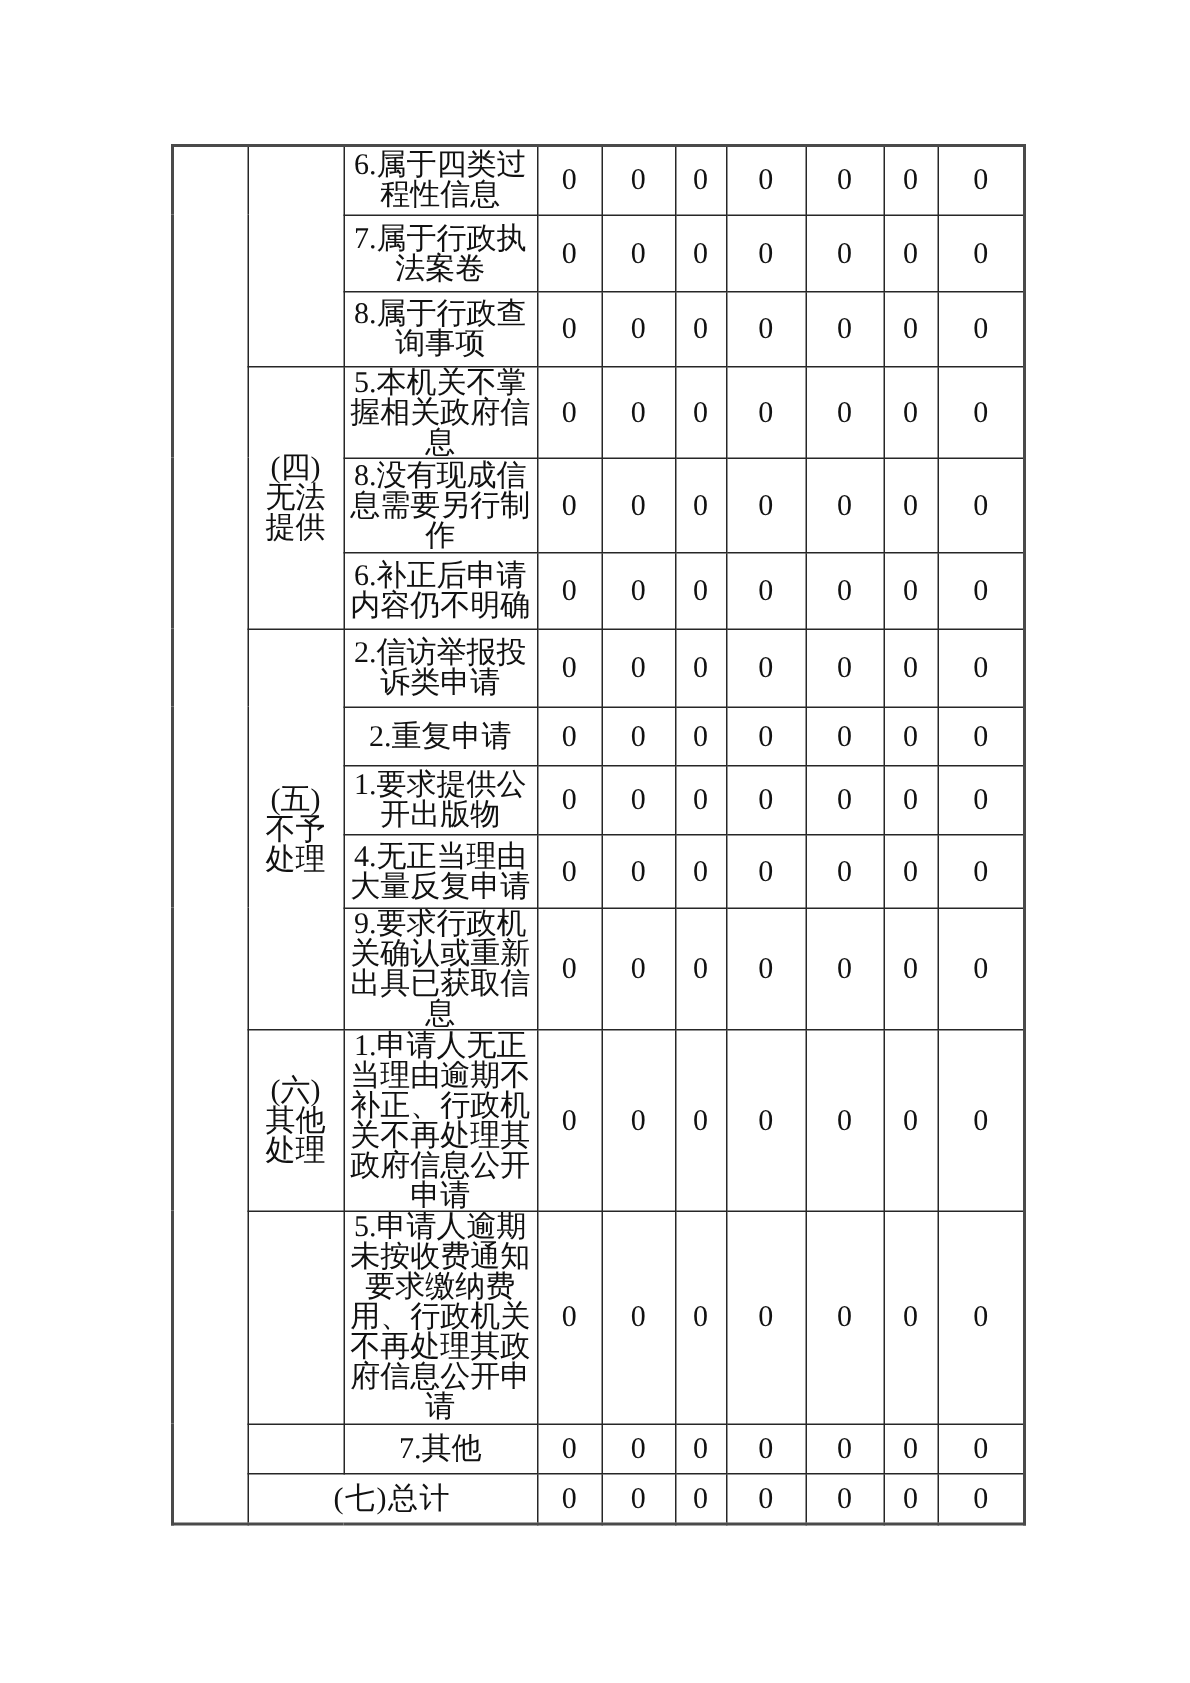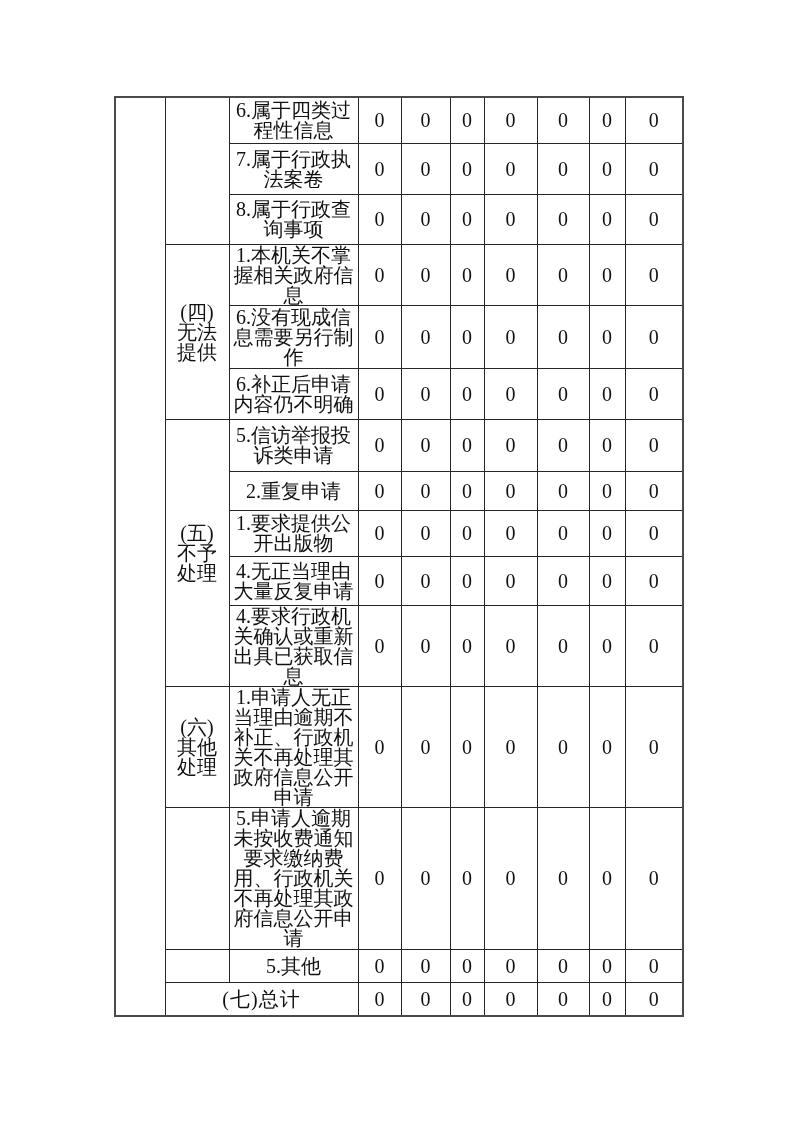--- a/index.html
+++ b/index.html
@@ -76,33 +76,33 @@
           <td class="v">0</td>
           <td class="v">0</td>
           <td class="v">0</td>
           <td class="v">0</td>
           <td class="v">0</td>
         </tr>
       <tr style="height:59px">
         <td class="cB" rowspan="3">(四)
 无法
 提供</td>
-        <td class="cC">1.本机关不掌
+        <td class="cC">5.本机关不掌
 握相关政府信
 息</td>
       <td class="v">0</td>
           <td class="v">0</td>
           <td class="v">0</td>
           <td class="v">0</td>
           <td class="v">0</td>
           <td class="v">0</td>
           <td class="v">0</td>
         </tr>
       <tr style="height:63px">
-        <td class="cC">6.没有现成信
+        <td class="cC">8.没有现成信
 息需要另行制
 作</td>
       <td class="v">0</td>
           <td class="v">0</td>
           <td class="v">0</td>
           <td class="v">0</td>
           <td class="v">0</td>
           <td class="v">0</td>
           <td class="v">0</td>
         </tr>
@@ -114,21 +114,21 @@
           <td class="v">0</td>
           <td class="v">0</td>
           <td class="v">0</td>
           <td class="v">0</td>
           <td class="v">0</td>
         </tr>
       <tr style="height:52px">
         <td class="cB" rowspan="5">(五)
 不予
 处理</td>
-        <td class="cC">5.信访举报投
+        <td class="cC">2.信访举报投
 诉类申请</td>
       <td class="v">0</td>
           <td class="v">0</td>
           <td class="v">0</td>
           <td class="v">0</td>
           <td class="v">0</td>
           <td class="v">0</td>
           <td class="v">0</td>
         </tr>
       <tr style="height:39px">
@@ -157,21 +157,21 @@
 大量反复申请</td>
       <td class="v">0</td>
           <td class="v">0</td>
           <td class="v">0</td>
           <td class="v">0</td>
           <td class="v">0</td>
           <td class="v">0</td>
           <td class="v">0</td>
         </tr>
       <tr style="height:81px">
-        <td class="cC">4.要求行政机
+        <td class="cC">9.要求行政机
 关确认或重新
 出具已获取信
 息</td>
       <td class="v">0</td>
           <td class="v">0</td>
           <td class="v">0</td>
           <td class="v">0</td>
           <td class="v">0</td>
           <td class="v">0</td>
           <td class="v">0</td>
@@ -206,21 +206,21 @@
       <td class="v">0</td>
           <td class="v">0</td>
           <td class="v">0</td>
           <td class="v">0</td>
           <td class="v">0</td>
           <td class="v">0</td>
           <td class="v">0</td>
         </tr>
       <tr style="height:33px">
         <td class="cB"></td>
-        <td class="cC">5.其他</td>
+        <td class="cC">7.其他</td>
       <td class="v">0</td>
           <td class="v">0</td>
           <td class="v">0</td>
           <td class="v">0</td>
           <td class="v">0</td>
           <td class="v">0</td>
           <td class="v">0</td>
         </tr>
       <tr style="height:34px">
         <td class="cTotal" colspan="2">(七)总计</td>

